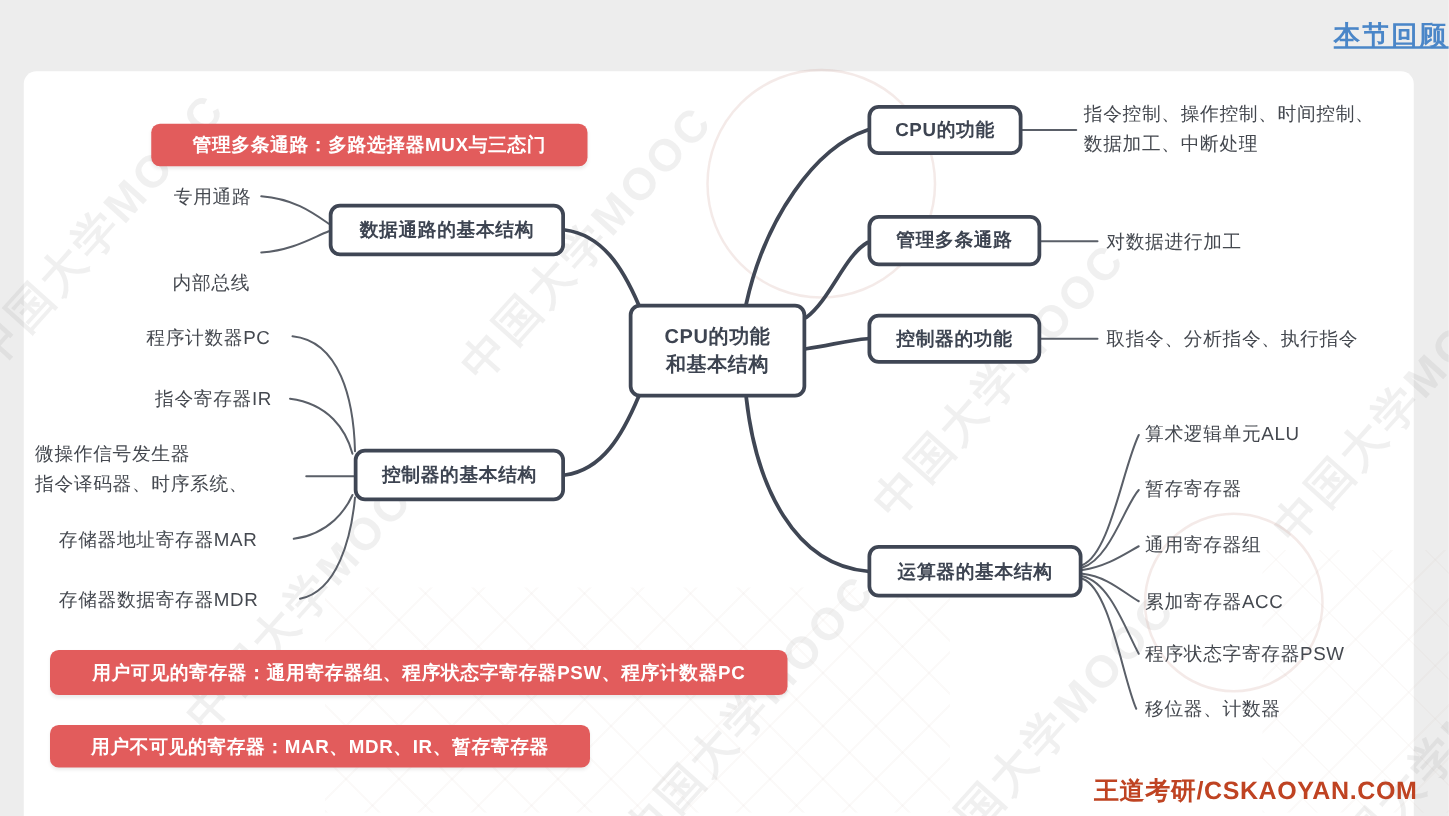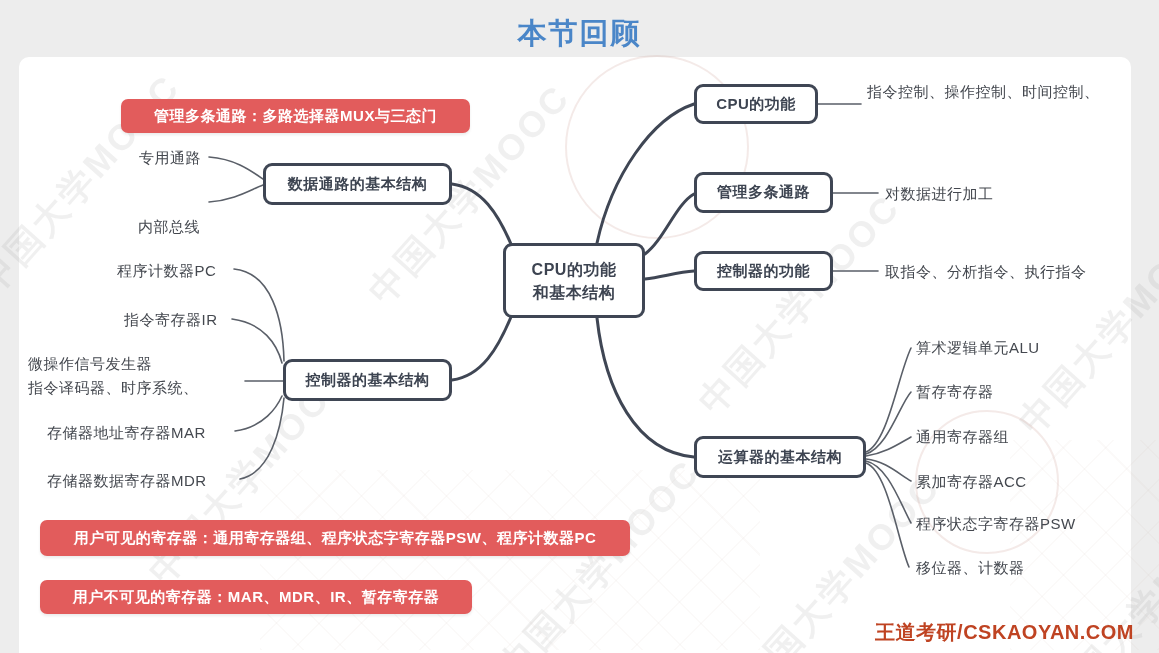--- a/index.html
+++ b/index.html
@@ -3,23 +3,23 @@
 <meta charset="utf-8">
 <style>
   html,body{margin:0;padding:0;}
   body{
     width:1159px;height:653px;position:relative;overflow:hidden;
     background:#ededed;
     font-family:"Liberation Sans","DejaVu Sans",sans-serif;
     -webkit-font-smoothing:antialiased;
   }
   .page-title{
-    position:absolute;top:14px;left:0;width:1159px;text-align:center;
+    position:absolute;top:14px;left:0;width:1159px;text-align:right;
     font-family:"Liberation Serif","DejaVu Serif",serif;
-    font-size:29px;font-weight:bold;color:#4a86c8;letter-spacing:2px;
+    font-size:21px;font-weight:bold;color:#4a86c8;letter-spacing:2px;text-decoration:underline;
   }
   .canvas{
     position:absolute;left:19px;top:57px;width:1112px;height:596px;
     background:#ffffff;border-radius:10px 10px 0 0;
   }
   
   .wm{
     position:absolute;white-space:nowrap;
     font-size:36px;font-weight:bold;letter-spacing:3px;
     color:rgba(130,130,135,0.12);
@@ -131,20 +131,21 @@
 <div class="leaf" style="left:124px;top:308px;">指令寄存器IR</div>
 <div class="leaf" style="left:28px;top:352px;">
   <div>微操作信号发生器</div>
   <div>指令译码器、时序系统、</div>
 </div>
 <div class="leaf" style="left:47px;top:421px;">存储器地址寄存器MAR</div>
 <div class="leaf" style="left:47px;top:469px;">存储器数据寄存器MDR</div>
 
 <div class="leaf" style="left:867px;top:80px;">
   <div>指令控制、操作控制、时间控制、</div>
+  <div>数据加工、中断处理</div>
 </div>
 <div class="leaf" style="left:885px;top:182px;">对数据进行加工</div>
 <div class="leaf" style="left:885px;top:260px;">取指令、分析指令、执行指令</div>
 <div class="leaf" style="left:916px;top:336px;">算术逻辑单元ALU</div>
 <div class="leaf" style="left:916px;top:380px;">暂存寄存器</div>
 <div class="leaf" style="left:916px;top:425px;">通用寄存器组</div>
 <div class="leaf" style="left:916px;top:470px;">累加寄存器ACC</div>
 <div class="leaf" style="left:916px;top:512px;">程序状态字寄存器PSW</div>
 <div class="leaf" style="left:916px;top:556px;">移位器、计数器</div>
 

